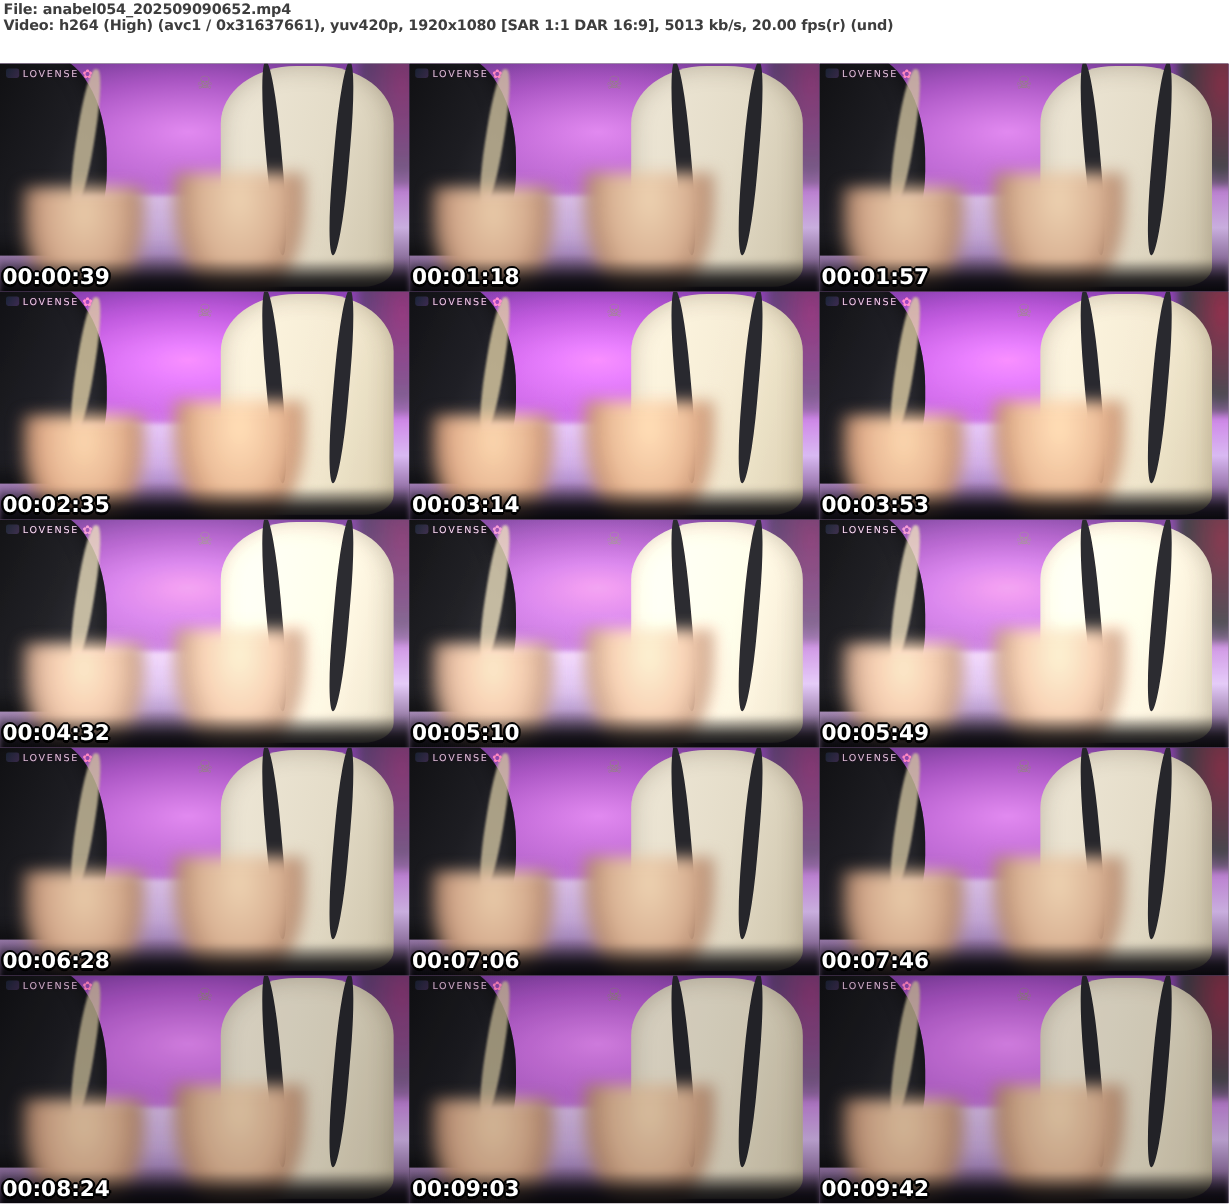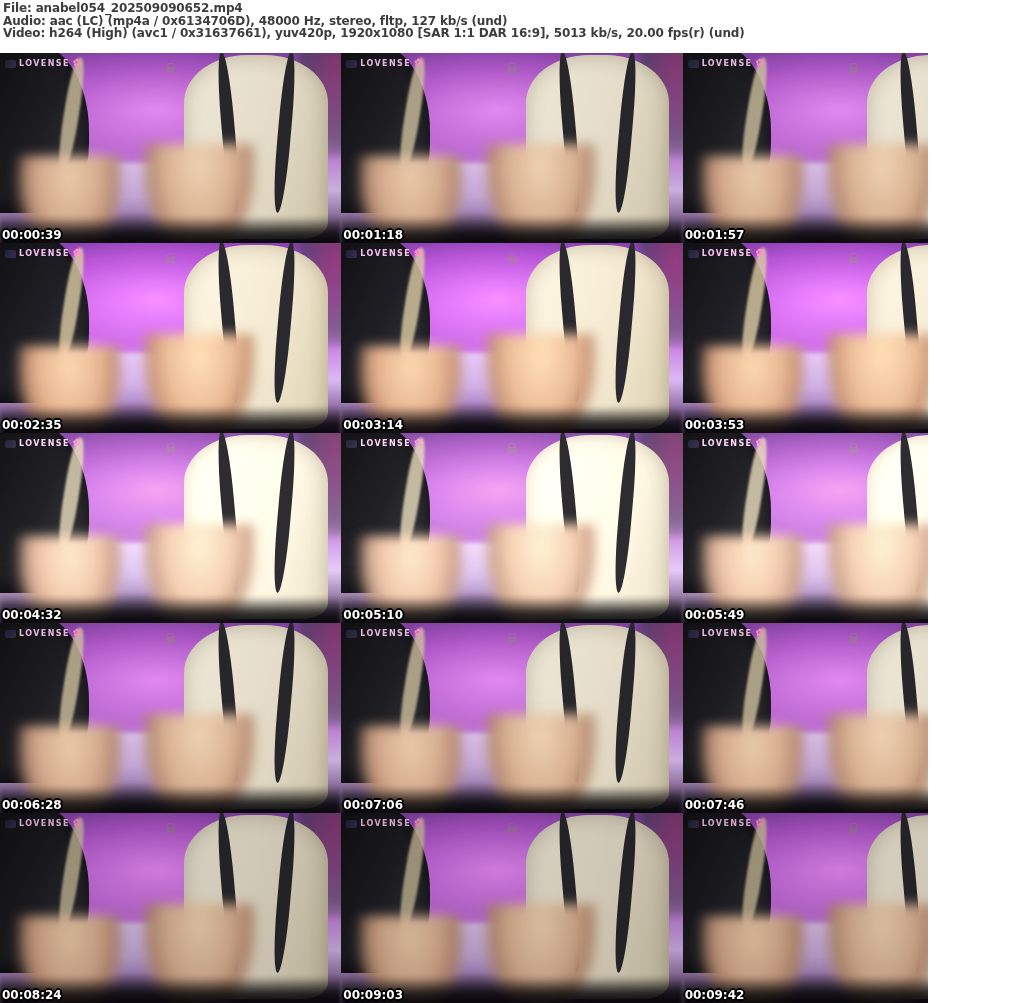--- a/index.html
+++ b/index.html
@@ -1,19 +1,19 @@
 <!DOCTYPE html>
 <html><head>
 <meta charset="utf-8">
 <style>
   * { box-sizing: border-box; }
   html, body { margin: 0; padding: 0; background: #ffffff; }
   .sheet {
     position: relative;
-    width: 928px;
+    width: 1024px;
     height: 1003px;
     background: #ffffff;
     overflow: hidden;
     font-family: "DejaVu Sans", sans-serif;
   }
 
   
   .header {
     height: 53px;
     padding: 2px 0 0 3px;
@@ -113,51 +113,50 @@
   }
   .fg-shadow {
     position: absolute; left: 0; right: 0; bottom: -2%; height: 16%;
     background: linear-gradient(180deg, rgba(5,5,8,0) 0%, rgba(5,5,8,0.8) 55%, #050508 100%);
     filter: blur(2px);
   }
 
   
   .watermark {
     position: absolute; top: 4px; left: 5px; z-index: 3;
-    display: flex; align-items: flex-end; gap: 3px;
-    font-size: 8px; font-weight: bold; letter-spacing: 1.4px;
+    display: flex; align-items: flex-start; gap: 3px;
+    font-size: 8px; font-weight: normal; letter-spacing: 1.4px;
     color: rgba(255, 218, 244, 0.85);
     text-shadow: 0 0 2px rgba(60,0,70,0.6);
   }
   .watermark .chip {
     display: inline-block; width: 11px; height: 8px;
     background: linear-gradient(120deg, #1a2436, #3c2b4e);
     border-radius: 2px; opacity: 0.9;
   }
   .watermark .flower { color: #ff87c0; font-size: 10px; letter-spacing: 0; text-shadow: none; }
 
   
   .ts {
     position: absolute; left: 2px; bottom: 2px; z-index: 4;
     font-family: "DejaVu Sans", sans-serif;
-    font-weight: bold; font-size: 12px; line-height: 1;
+    font-weight: bold; font-size: 18px; line-height: 1;
     color: #ffffff;
     text-shadow:
       -2px 0 #000, 2px 0 #000, 0 -2px #000, 0 2px #000,
       -1px -1px #000, 1px -1px #000, -1px 1px #000, 1px 1px #000;
   }
 </style>
 </head>
 <body>
 
 <div class="sheet">
 
   <div class="header">
     <div class="line">File: anabel054_202509090652.mp4</div>
-    <div class="line">Audio: aac (LC) (mp4a / 0x6134706D), 48000 Hz, stereo, fltp, 127 kb/s (und)</div>
     <div class="line">Video: h264 (High) (avc1 / 0x31637661), yuv420p, 1920x1080 [SAR 1:1 DAR 16:9], 5013 kb/s, 20.00 fps(r) (und)</div>
   </div>
 
   <div class="grid" id="grid">
   <figure class="cell">
     <div class="art">
       <div class="foliage"></div>
       <div class="chair-black"></div>
       <div class="couch"></div>
       <div class="chair-white"></div>

